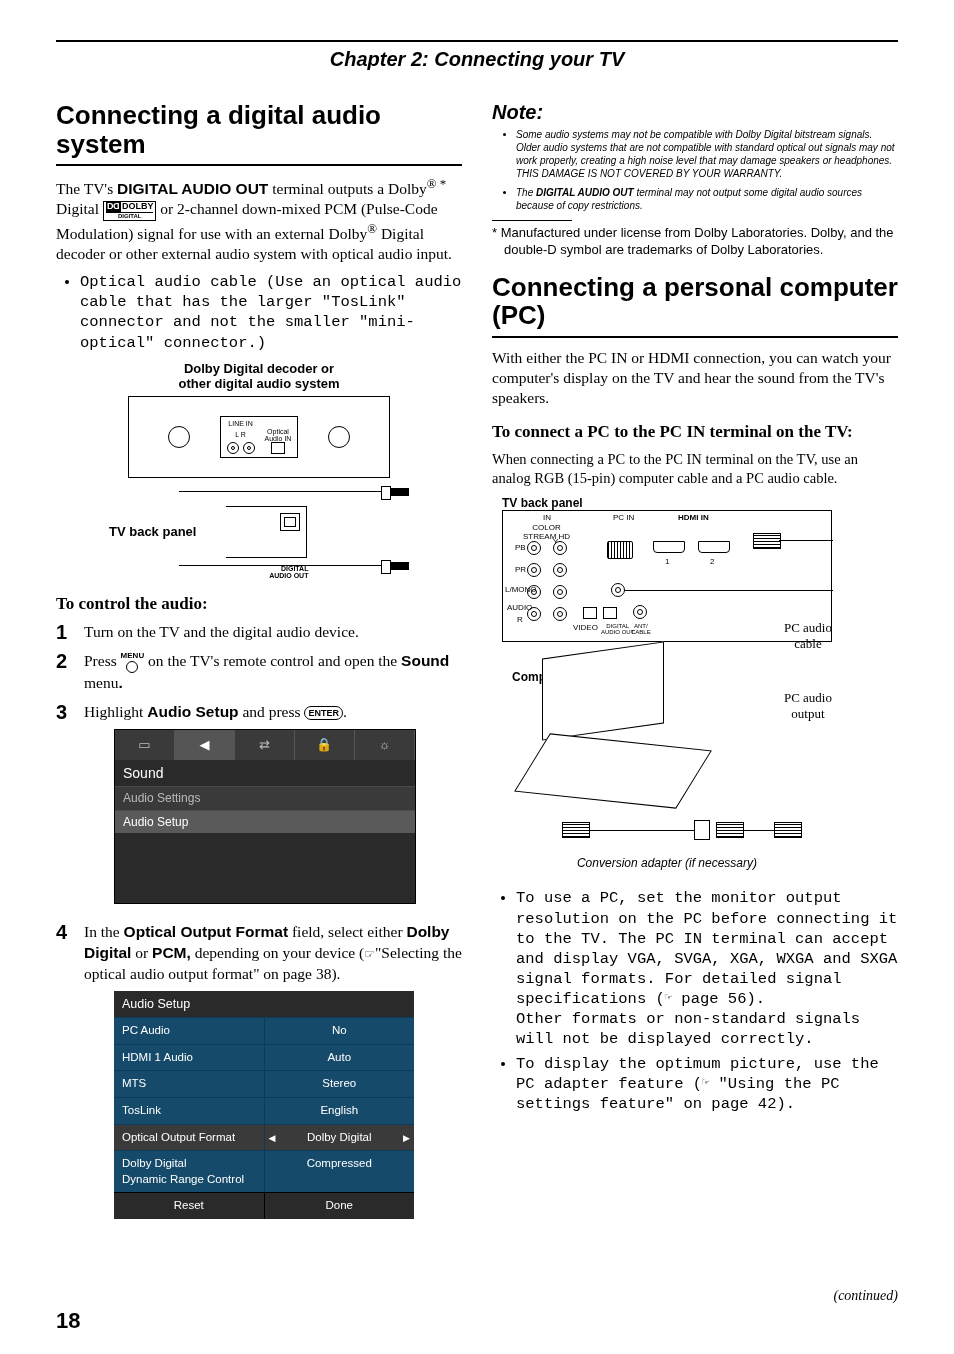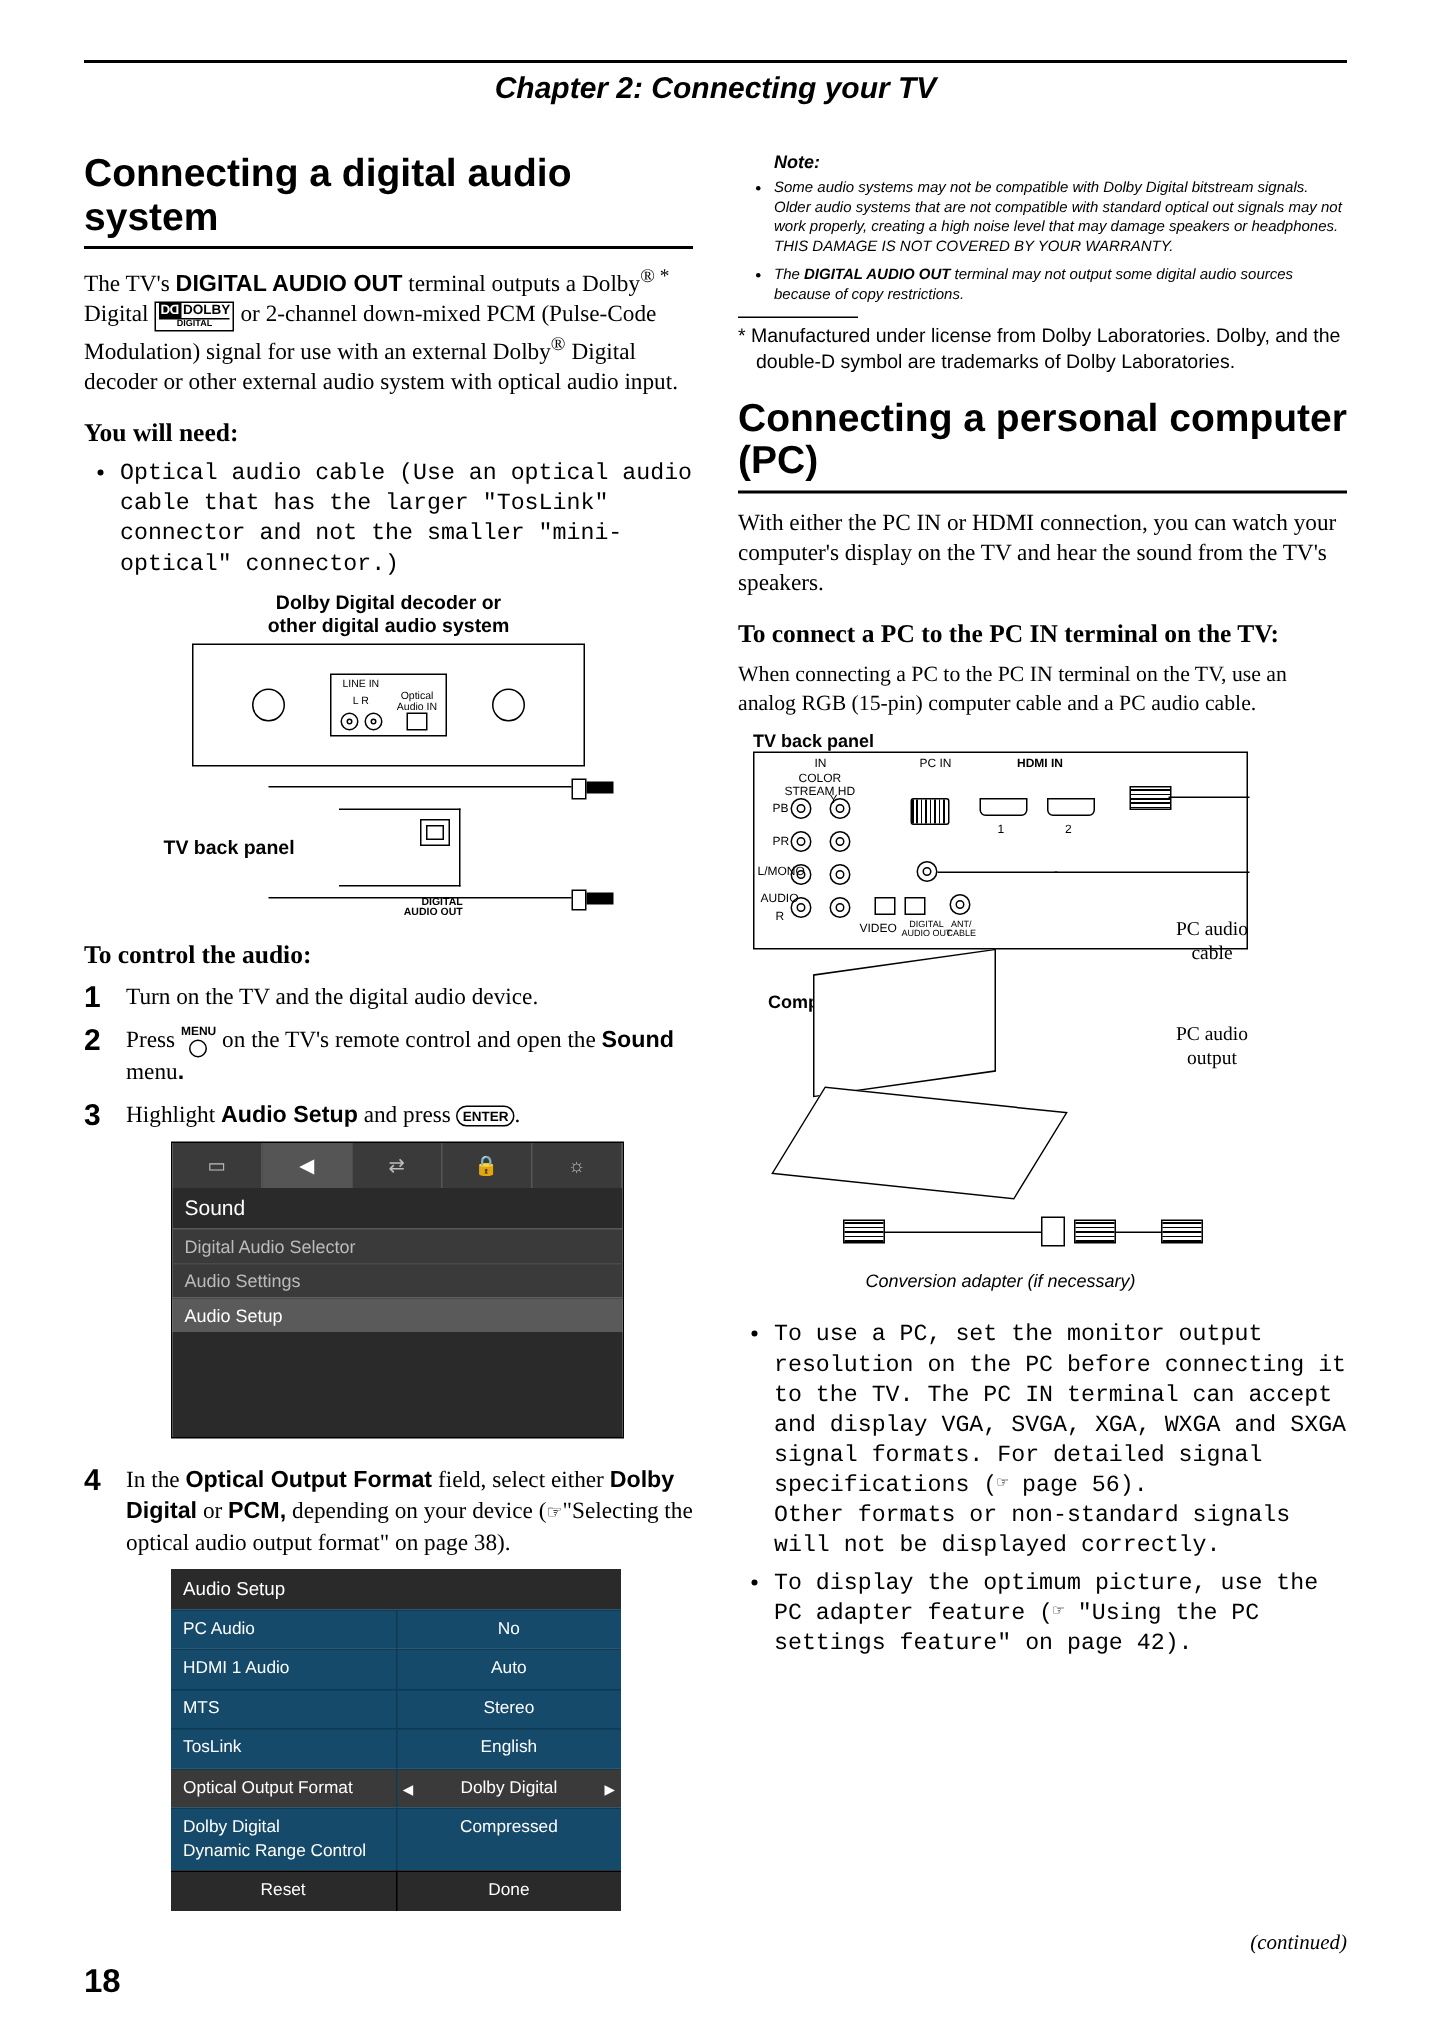--- a/index.html
+++ b/index.html
@@ -67,23 +67,22 @@
   ul.bullets li {
     font-size: 15.5px;
     line-height: 1.3;
     margin-bottom: 4px;
     font-family: Liberation Mono, monospace;
   }
   .note-head {
     font-family: Arial, Helvetica, sans-serif;
     font-weight: 700;
     font-style: italic;
-    font-size: 12px;
+    font-size: 20px;
     margin-bottom: 4px;
-    margin-left: 24px;
   }
   .note-bullets {
     margin: 0 0 8px 0;
     padding-left: 24px;
   }
   .note-bullets li {
     font-style: italic;
     font-family: Arial, Helvetica, sans-serif;
     font-size: 10px;
     line-height: 1.3;
@@ -298,21 +297,20 @@
   <div class="columns">
 
     <div class="col">
       <div class="h1">Connecting a digital audio system</div>
       <div class="h1-underline"></div>
 
       <p class="body-text">
         <span>The TV's </span><span class="bold-sans">DIGITAL AUDIO OUT</span><span> terminal outputs a Dolby</span><sup>® *</sup><span> Digital </span><span class="dolby-logo"><span class="dd"></span>DOLBY<span class="sub">DIGITAL</span></span><span> or 2-channel down-mixed PCM (Pulse-Code Modulation) signal for use with an external Dolby</span><sup>®</sup><span> Digital decoder or other external audio system with optical audio input.</span>
       </p>
 
-      <div class="subhead">You will need:</div>
       <ul class="bullets">
         <li>Optical audio cable (Use an optical audio cable that has the larger "TosLink" connector and not the smaller "mini-optical" connector.)</li>
       </ul>
 
       <div class="diagram-box">
         <div class="da-diagram">
           <div class="diagram-label" style="text-align:center; white-space:pre-line;">Dolby Digital decoder or
 other digital audio system</div>
           <div class="da-amp">
             <div class="knob"></div>
@@ -371,21 +369,20 @@
           <span>Highlight </span><span class="bold-sans">Audio Setup</span><span> and press </span><span class="enter-btn">ENTER</span><span>.</span>
           <div class="menu-shot">
             <div class="menu-tabs">
               <div class="menu-tab">▭</div>
               <div class="menu-tab active">◀</div>
               <div class="menu-tab">⇄</div>
               <div class="menu-tab">🔒</div>
               <div class="menu-tab">☼</div>
             </div>
             <div class="menu-title">Sound</div>
-            <div class="menu-item">Digital Audio Selector</div>
             <div class="menu-item">Audio Settings</div>
             <div class="menu-item sel">Audio Setup</div>
             <div class="menu-spacer"></div>
           </div>
         </div>
           </li>
         <li>
             <div>
           <span>In the </span><span class="bold-sans">Optical Output Format</span><span> field, select either </span><span class="bold-sans">Dolby Digital</span><span> or </span><span class="bold-sans">PCM,</span><span> depending on your device (</span><span class="pointer-icon">☞</span><span>"Selecting the optical audio output format" on page 38).</span>
           <div class="setup-shot">

